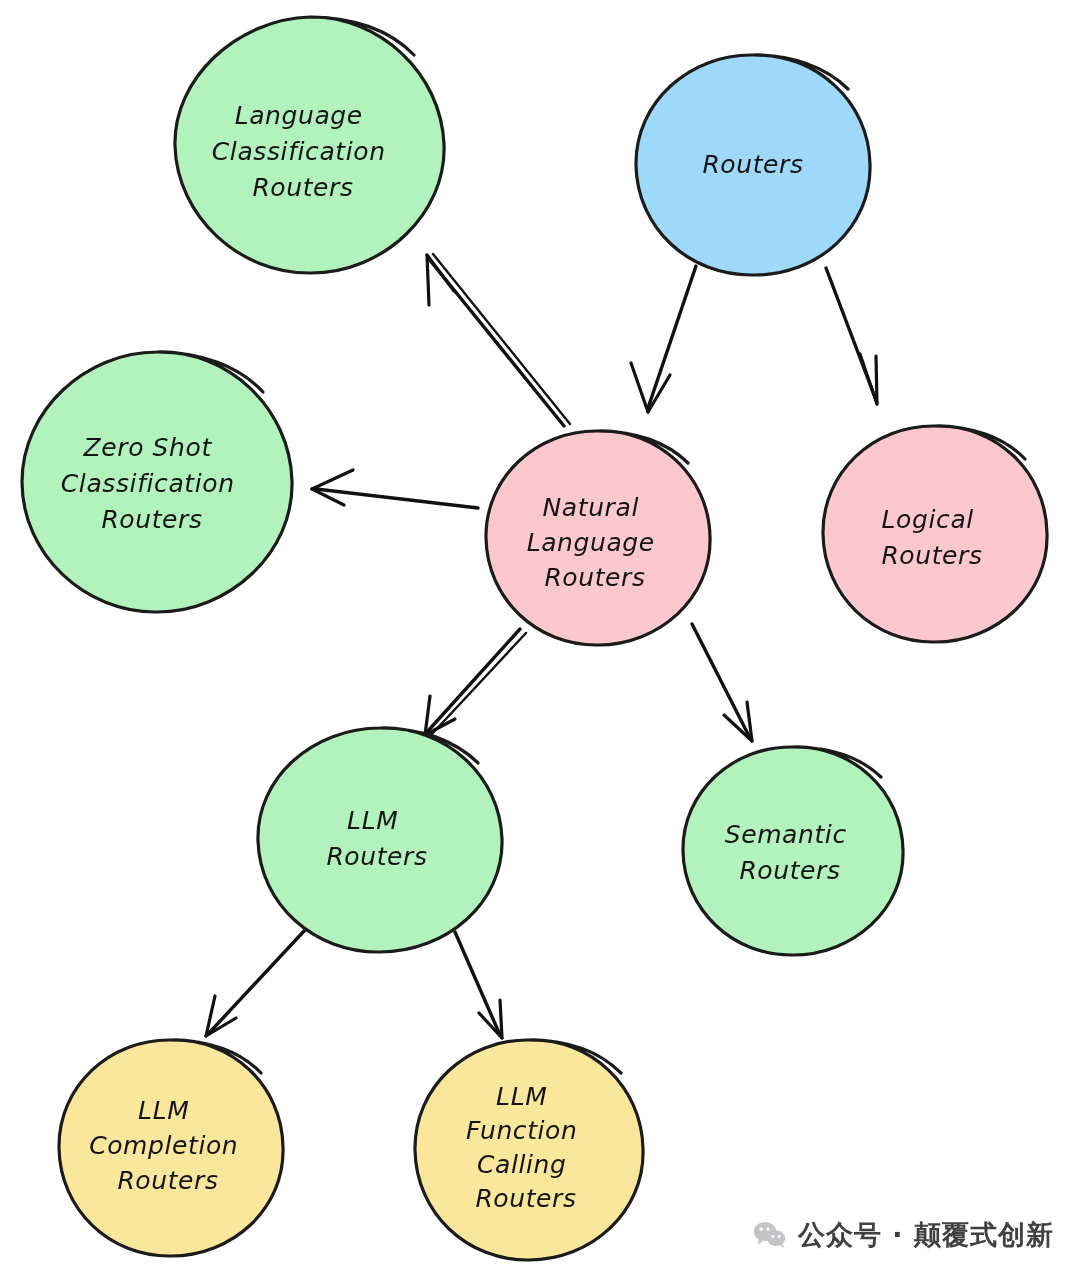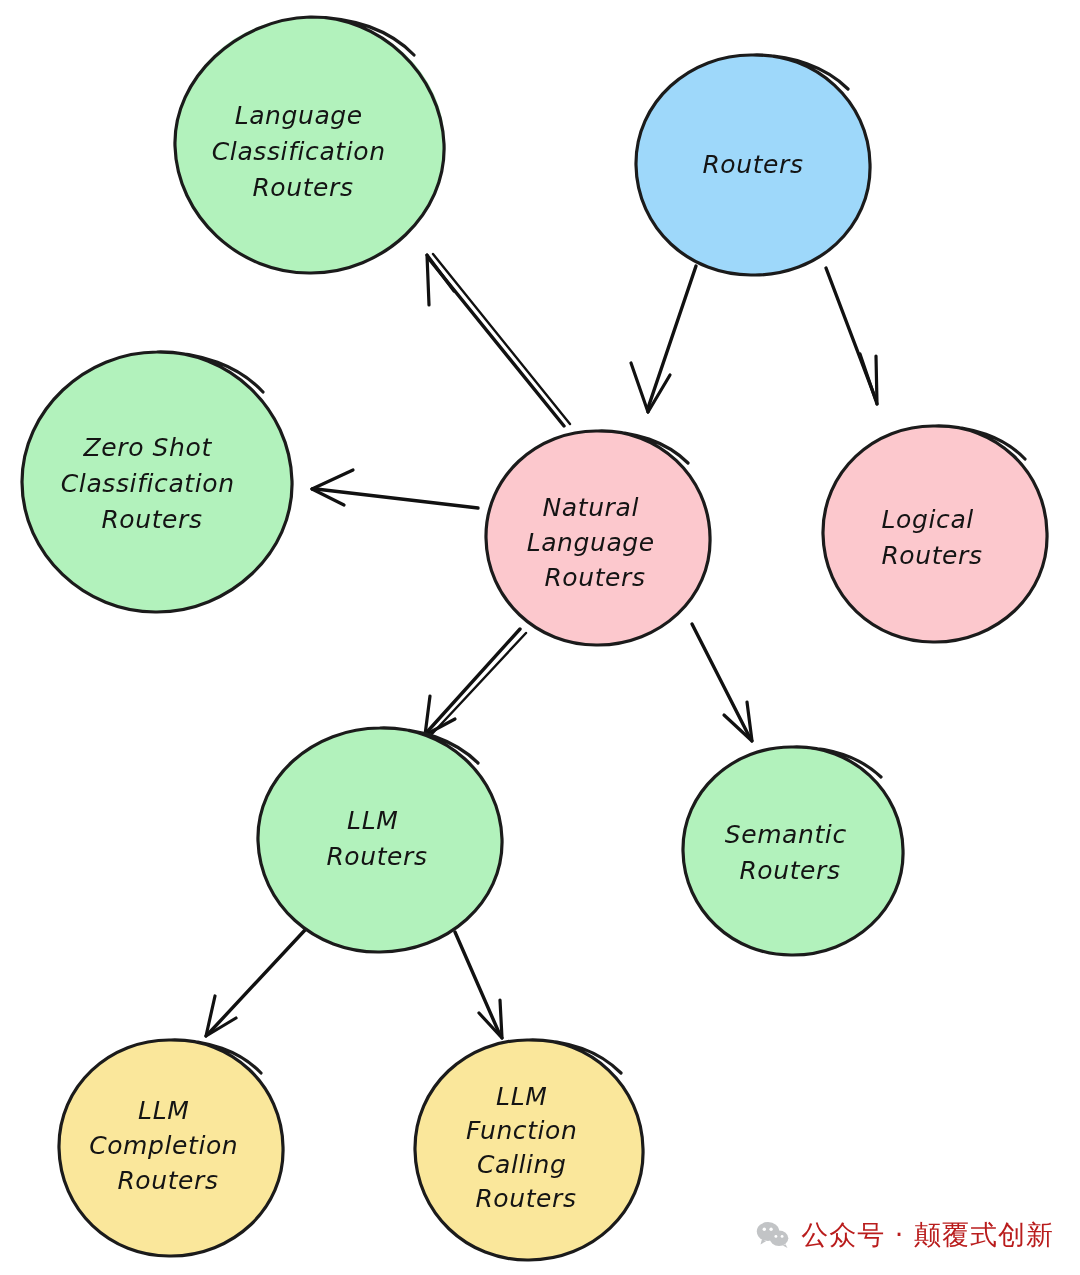--- a/index.html
+++ b/index.html
@@ -65,21 +65,21 @@
     bottom: 22px;
     display: flex;
     align-items: center;
     gap: 11px;
     color: #c2c4c6;
     font-size: 27px;
     font-family: "DejaVu Sans", sans-serif;
     letter-spacing: 1px;
     white-space: nowrap;
   }
-  #watermark .wm-text { color: #b91c1c; }
+  #watermark .wm-text { color: #404040; font-weight: bold; }
 </style>
 </head>
 <body>
 
 <div id="canvas">
 
   <svg id="diagram-svg" viewBox="0 0 1080 1275">
 
     <g>
 

